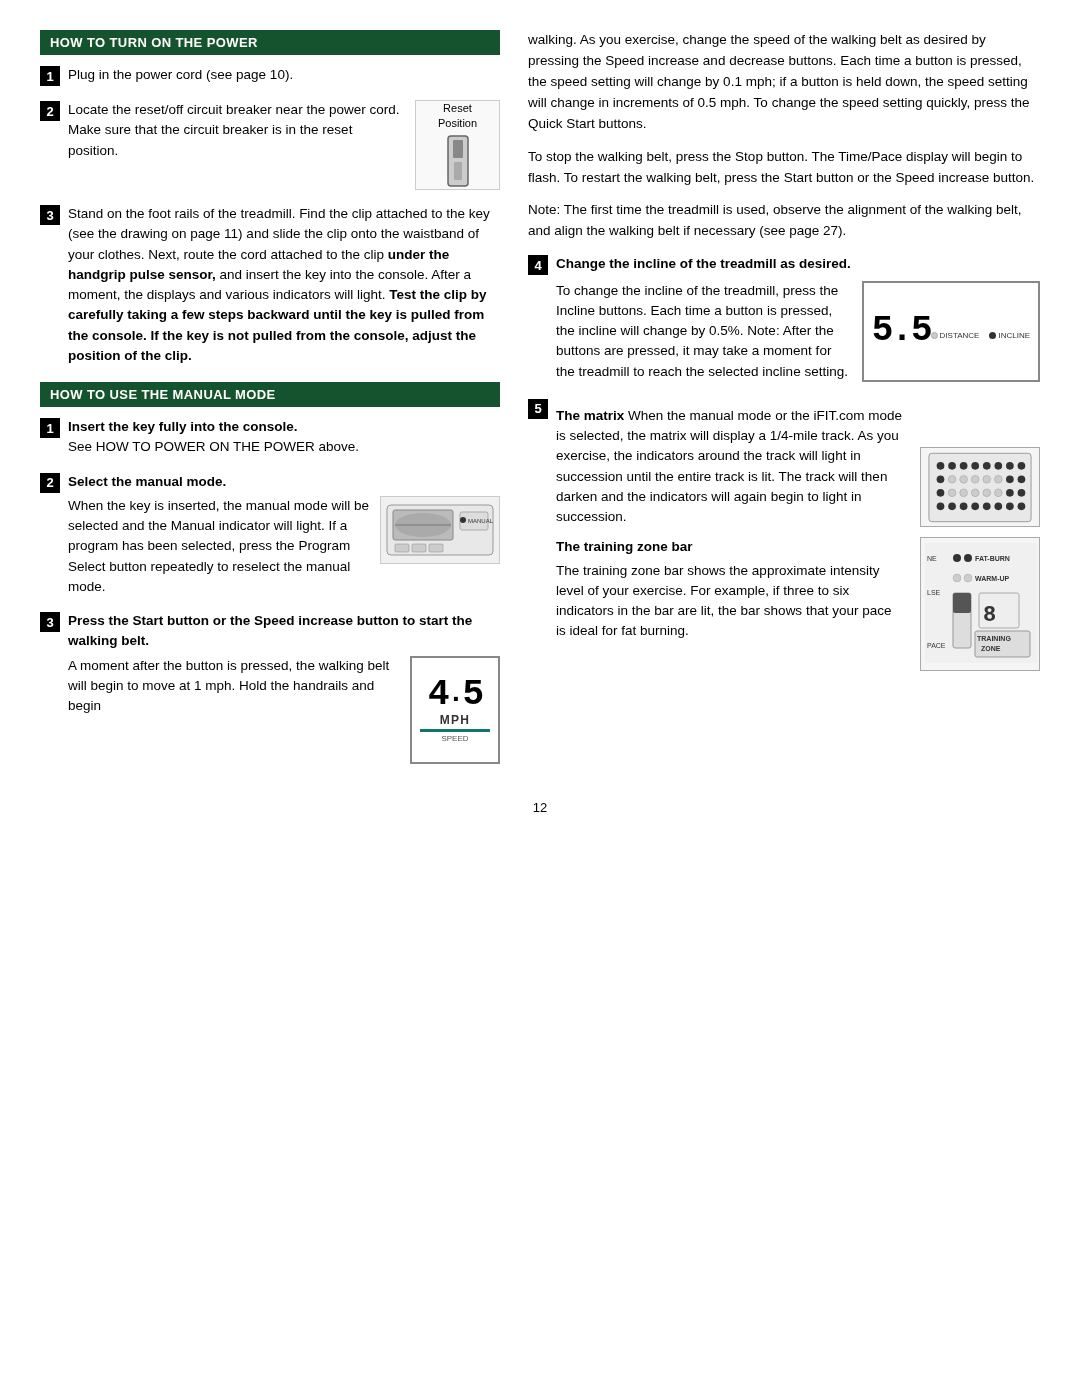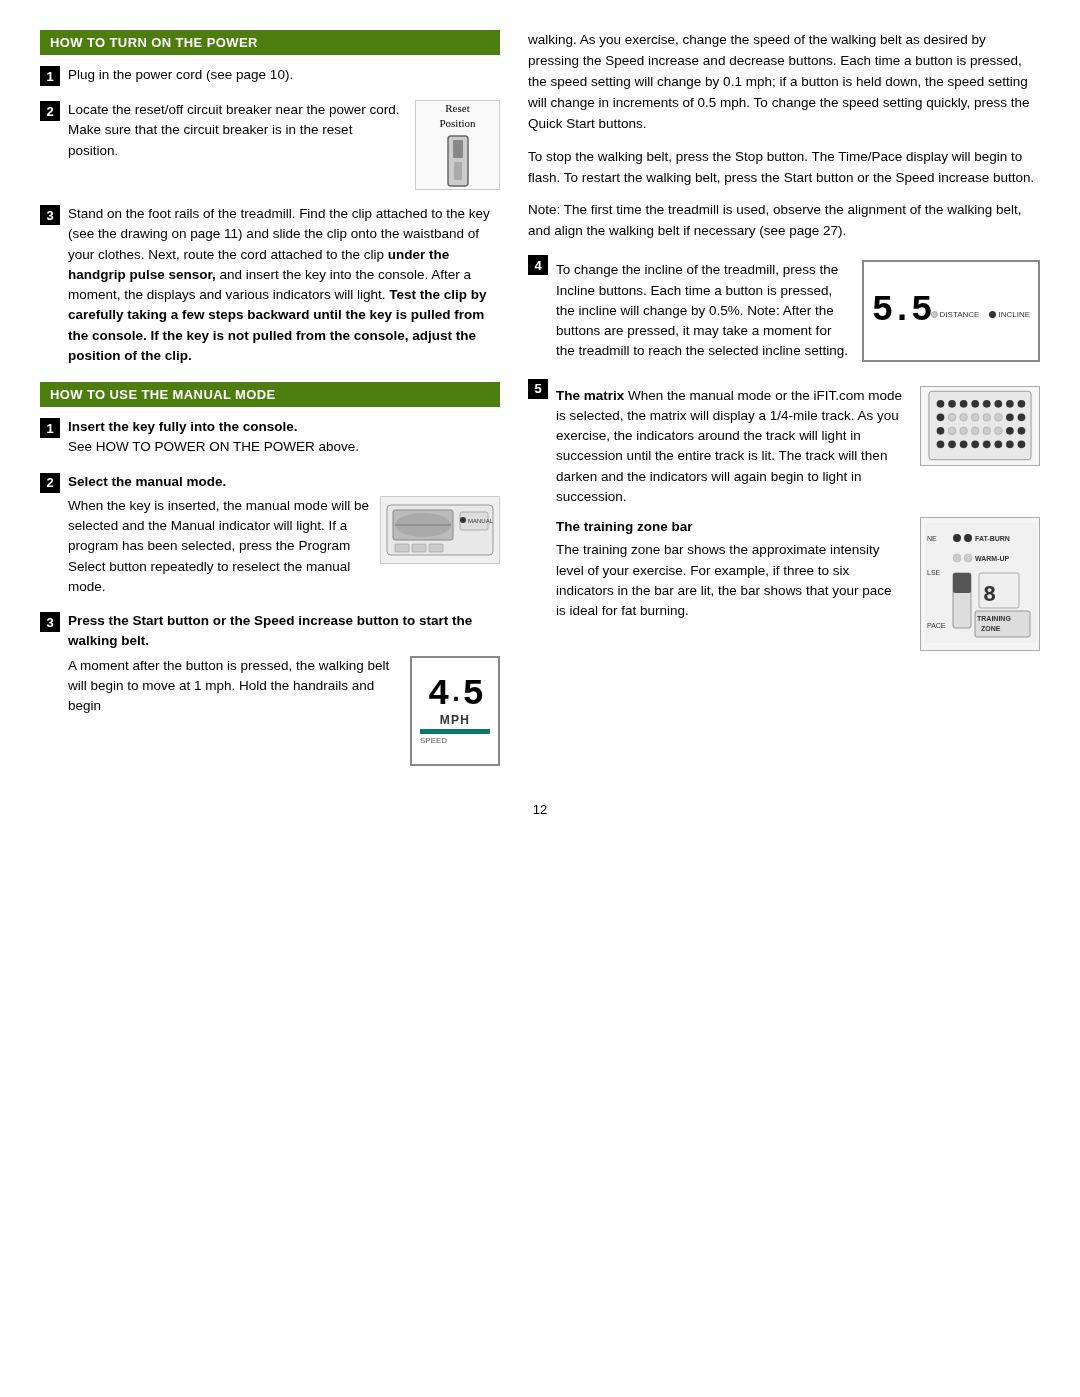--- a/index.html
+++ b/index.html
@@ -18,21 +18,21 @@
       width: 100%;
     }
     .left-col {
       width: 46%;
       flex-shrink: 0;
     }
     .right-col {
       flex: 1;
     }
     .section-header {
-      background: #4d7c0f;
+      background: #14532d;
       color: #fff;
       font-weight: bold;
       font-size: 13px;
       padding: 5px 10px;
       margin-bottom: 10px;
       letter-spacing: 0.03em;
     }
     .step {
       display: flex;
       gap: 8px;
@@ -71,21 +71,20 @@
       width: 85px;
       height: 90px;
       display: flex;
       flex-direction: column;
       align-items: center;
       justify-content: center;
       flex-shrink: 0;
       font-size: 11px;
       gap: 4px;
       background: #f9f9f9;
-      font-family: Liberation Serif, serif;
     }
     .reset-image-label {
       font-size: 11px;
       text-align: center;
       line-height: 1.3;
     }
     .manual-image {
       border: 1px solid #ccc;
       width: 120px;
       height: 68px;
@@ -219,38 +218,39 @@
 
       <div class="step">
         <div class="step-number">3</div>
         <div class="step-content">
           <p class="bold">Press the Start button or the Speed increase button to start the walking belt.</p>
           <div class="inline-image-wrap">
             <p style="flex:1; line-height:1.5">A moment after the button is pressed, the walking belt will begin to move at 1 mph. Hold the handrails and begin</p>
             <div style="display:flex; flex-direction:column; align-items:center; border:2px solid #888; padding:19px 8px; background:#fff; min-width:90px; flex-shrink:0;">
               <div style="font-size:36px; font-weight:bold; font-family:'Courier New',monospace; letter-spacing:-2px; line-height:1;">4<span style="font-size:28px;vertical-align:middle;">.</span>5</div>
               <div style="font-size:12px; letter-spacing:0.1em; color:#333;font-weight:bold;">MPH</div>
-              <div style="width:100%; border-top:5px solid #0f766e; margin-top:2px; padding-top:2px; font-size:8px; color:#555;">SPEED</div>
+              <div style="width:100%; border-top:3px solid #0f766e; margin-top:2px; padding-top:2px; font-size:8px; text-align:center; color:#555;">SPEED</div>
             </div>
           </div>
         </div>
       </div>
 
     </div>
   </div>
 
   <div class="right-col">
 
     <p class="right-para">walking. As you exercise, change the speed of the walking belt as desired by pressing the Speed increase and decrease buttons. Each time a button is pressed, the speed setting will change by 0.1 mph; if a button is held down, the speed setting will change in increments of 0.5 mph. To change the speed setting quickly, press the Quick Start buttons.</p>
     <p class="right-para">To stop the walking belt, press the Stop button. The Time/Pace display will begin to flash. To restart the walking belt, press the Start button or the Speed increase button.</p>
     <p class="right-para">Note: The first time the treadmill is used, observe the alignment of the walking belt, and align the walking belt if necessary (see page 27).</p>
 
     <div class="step" style="margin-bottom:16px;">
       <div class="step-number">4</div>
       <div class="step-content">
+        <p class="bold">Change the incline of the treadmill as desired.</p>
         <div class="inline-image-wrap" style="margin-top:6px;">
           <p style="flex:1; line-height:1.5;">To change the incline of the treadmill, press the Incline buttons. Each time a button is pressed, the incline will change by 0.5%. Note: After the buttons are pressed, it may take a moment for the treadmill to reach the selected incline setting.</p>
           <div style="display:flex; align-items:center; border:2px solid #888; padding:4px 8px; background:#fff; min-width:100px; flex-shrink:0;">
             <div style="font-size:36px; font-weight:bold; font-family:'Courier New',monospace; letter-spacing:-2px; line-height:1;">5.5</div>
             <div style="display:flex; gap:10px; margin-top:8px; font-size:8px; color:#333; align-items:center;">
               <span style="display:flex;align-items:center;gap:2px;">
                 <span style="width:7px;height:7px;border-radius:50%;background:#ccc;border:1px solid #aaa;display:inline-block;"></span>
                 <span>DISTANCE</span>
               </span>
               <span style="display:flex;align-items:center;gap:2px;">
@@ -261,21 +261,21 @@
           </div>
         </div>
       </div>
     </div>
 
     <div class="step" style="margin-bottom:16px;">
       <div class="step-number">5</div>
       <div class="step-content">
 
         <div style="margin-top:8px;">
-          <div style="display:flex; gap:10px; align-items:flex-start;">
+          <div style="display:flex; gap:10px; align-items:flex-end;">
             <div style="flex:1;">
               <p style="line-height:1.5;">
                 <span class="bold">The matrix</span>
                 <span>When the manual mode or the iFIT.com mode is selected, the matrix will display a 1/4-mile track. As you exercise, the indicators around the track will light in succession until the entire track is lit. The track will then darken and the indicators will again begin to light in succession.</span>
               </p>
             </div>
             <div class="matrix-image">
 
               <svg width="110" height="75" viewBox="0 0 110 75">
                 <rect x="2" y="2" width="106" height="71" rx="3" fill="#e8e8e8" stroke="#999" stroke-width="1"></rect>

